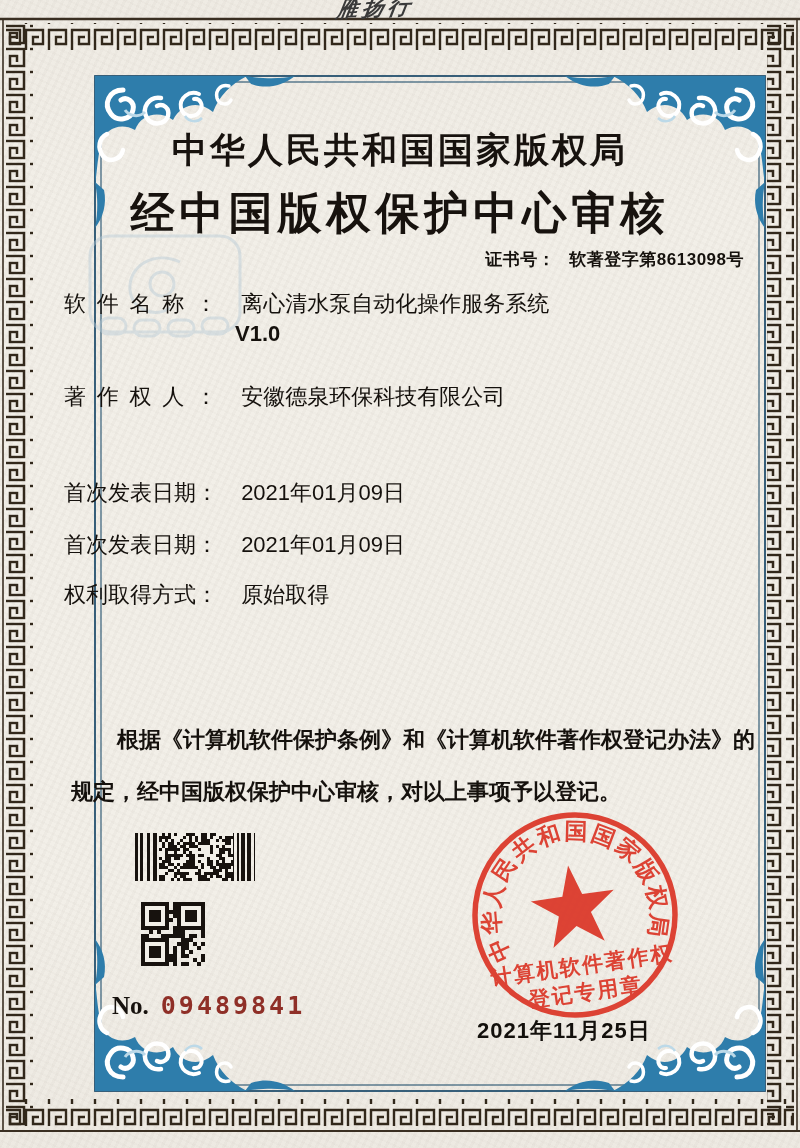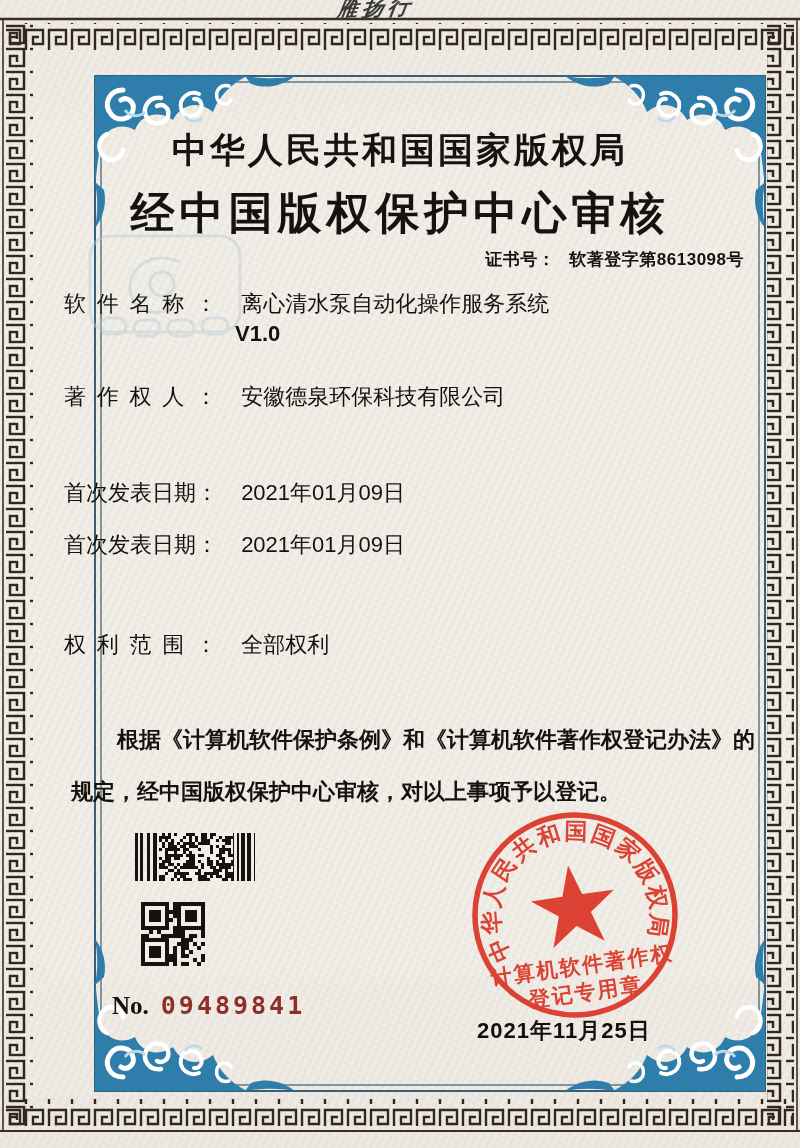--- a/index.html
+++ b/index.html
@@ -122,25 +122,25 @@
   <div class="frow" style="top:478px">
     <span class="flabel">首次发表日期：</span>
     <span class="fvalue">2021年01月09日</span>
   </div>
 
   <div class="frow" style="top:530px">
     <span class="flabel">首次发表日期：</span>
     <span class="fvalue">2021年01月09日</span>
   </div>
 
-
-  <div class="frow" style="top:630px">
-    <span class="flabel">权利范围：</span>
-    <span class="fvalue">全部权利</span>
-  </div>
+  <div class="frow" style="top:580px">
+    <span class="flabel">权利取得方式：</span>
+    <span class="fvalue">原始取得</span>
+  </div>
+
 
 
   <div class="abs statement">根据《计算机软件保护条例》和《计算机软件著作权登记办法》的规定，经中国版权保护中心审核，对以上事项予以登记。</div>
 
   <svg id="barcode-svg" class="abs" style="left:135px;top:833px" width="122" height="48" viewBox="0 0 122 48">
       <rect x="0" y="0" width="3" height="48" fill="#17120e"></rect>
       <rect x="5" y="0" width="3" height="48" fill="#17120e"></rect>
       <rect x="12" y="0" width="3" height="48" fill="#17120e"></rect>
       <rect x="18" y="0" width="4" height="48" fill="#17120e"></rect>
       <rect x="26" y="0" width="1" height="48" fill="#17120e"></rect>

